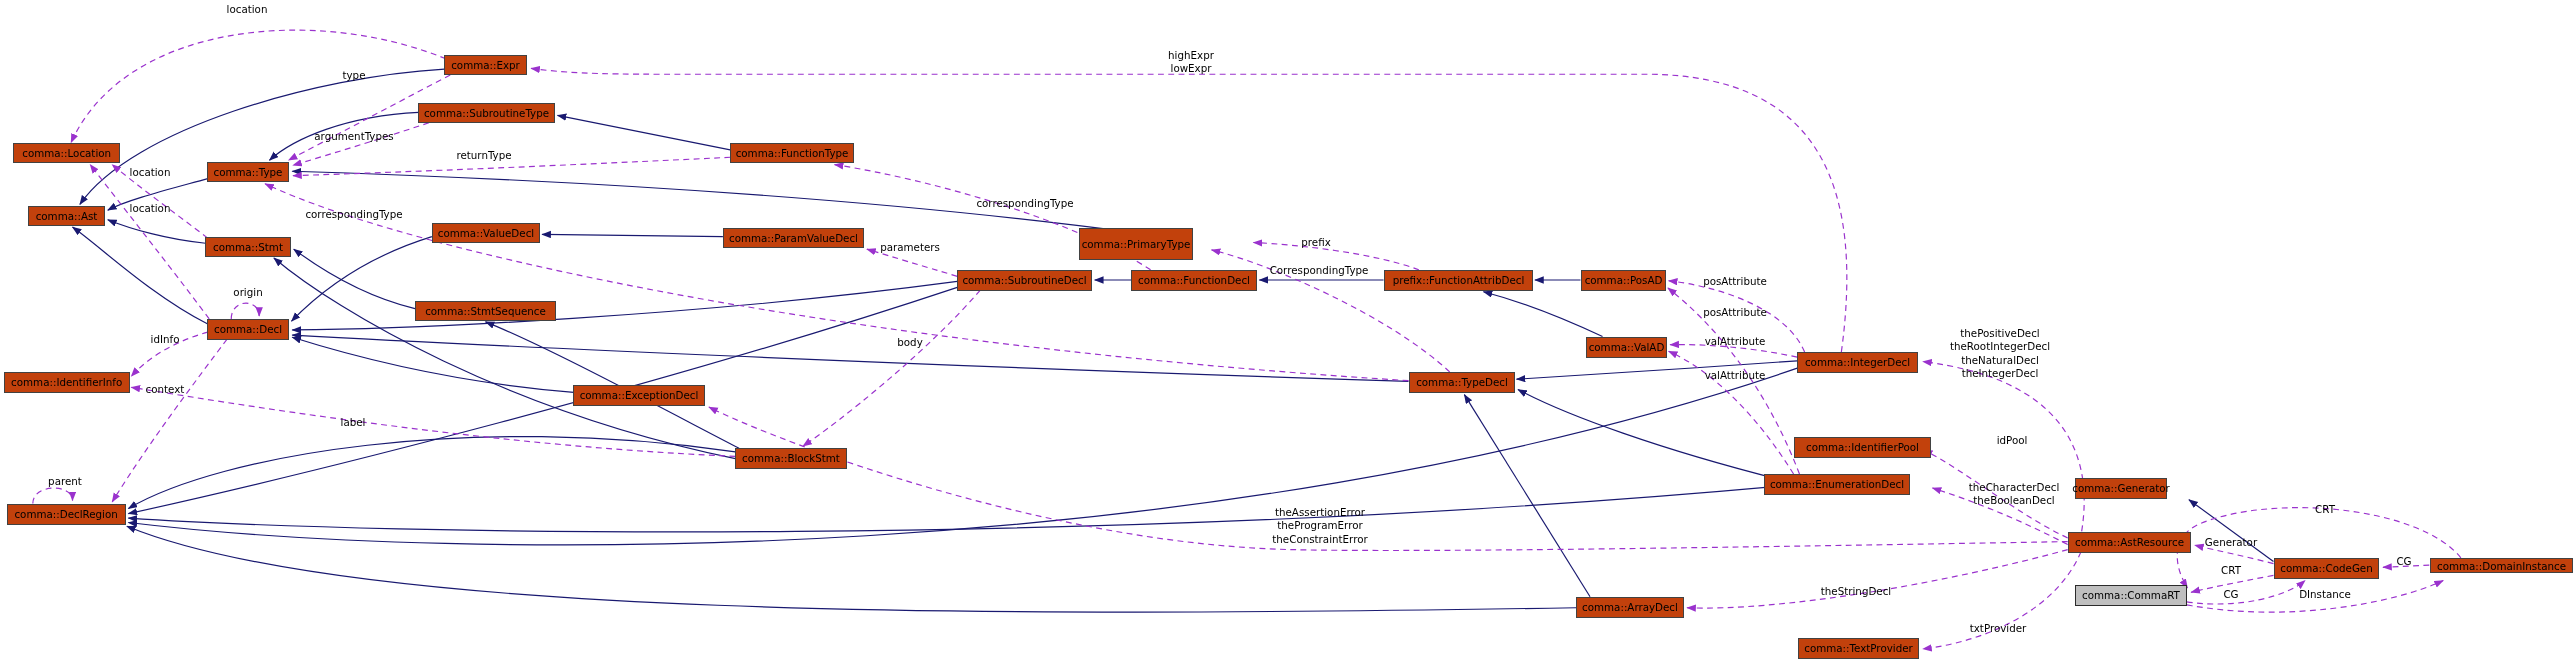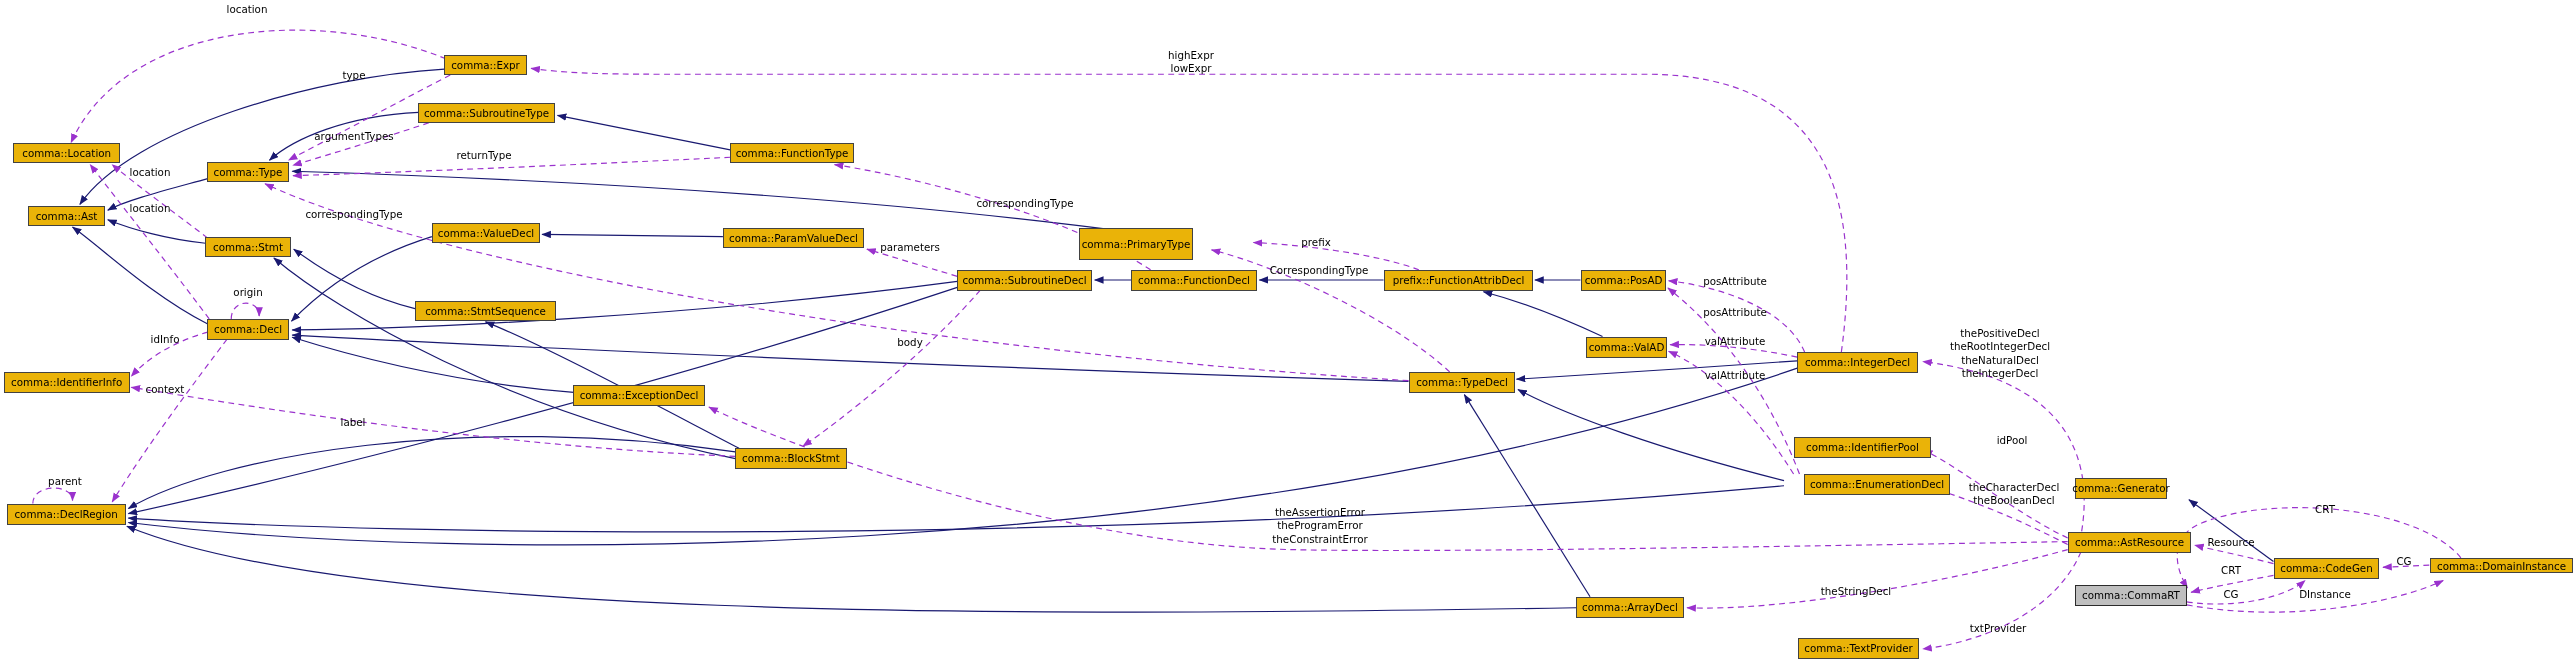--- a/index.html
+++ b/index.html
@@ -1,19 +1,19 @@
 <!DOCTYPE html>
 <html style="font-size:11.8px"><head>
 <meta charset="utf-8">
 <style>
   html,body{margin:0;padding:0;background:#ffffff;}
   #canvas{position:relative;width:2576px;height:668px;background:#ffffff;overflow:hidden;
           font-family:"DejaVu Sans",sans-serif;}
   #edges{position:absolute;left:0;top:0;width:2576px;height:668px;}
-  .node{position:absolute;box-sizing:border-box;background:#eab308;border:1.1px solid #424242;
+  .node{position:absolute;box-sizing:border-box;background:#c2410c;border:1.1px solid #424242;
         display:flex;align-items:center;justify-content:center;white-space:nowrap;
         font-size:10.3px;color:#000;z-index:2;}
   .node--current{background:#bfbfbf;border-color:#2b2b2b;}
   .elabel{position:absolute;transform:translate(-50%,-50%);white-space:pre;text-align:center;
           font-size:10.3px;line-height:1.3;color:#000;z-index:3;}
 </style>
 </head>
 <body>
 
 <div id="canvas">
@@ -114,21 +114,21 @@
   <div class="node" style="left:1384px;top:270px;width:149px;height:20.6px">prefix::FunctionAttribDecl</div>
   <div class="node" style="left:1581px;top:270px;width:85px;height:20.6px">comma::PosAD</div>
   <div class="node" style="left:1586px;top:337px;width:81px;height:20.6px">comma::ValAD</div>
   <div class="node" style="left:1409px;top:372px;width:106px;height:20.6px">comma::TypeDecl</div>
   <div class="node" style="left:1797px;top:352px;width:121px;height:20.6px">comma::IntegerDecl</div>
   <div class="node" style="left:3.7px;top:372px;width:126px;height:20.6px">comma::IdentifierInfo</div>
   <div class="node" style="left:573px;top:385px;width:132px;height:20.6px">comma::ExceptionDecl</div>
   <div class="node" style="left:735px;top:448px;width:112px;height:20.6px">comma::BlockStmt</div>
   <div class="node" style="left:6.6px;top:504px;width:119px;height:20.6px">comma::DeclRegion</div>
   <div class="node" style="left:1794px;top:437px;width:137px;height:20.6px">comma::IdentifierPool</div>
-  <div class="node" style="left:1804px;top:474px;width:146px;height:20.6px">comma::EnumerationDecl</div>
+  <div class="node" style="left:1764px;top:474px;width:146px;height:20.6px">comma::EnumerationDecl</div>
   <div class="node" style="left:2075px;top:478px;width:92px;height:20.6px">comma::Generator</div>
   <div class="node" style="left:2068px;top:532px;width:123px;height:20.6px">comma::AstResource</div>
   <div class="node" style="left:2274px;top:558px;width:105px;height:20.6px">comma::CodeGen</div>
   <div class="node" style="left:2430px;top:558px;width:143px;height:15px">comma::DomainInstance</div>
   <div class="node node--current" style="left:2075px;top:585px;width:112px;height:20.6px">comma::CommaRT</div>
   <div class="node" style="left:1576px;top:597px;width:108px;height:20.6px">comma::ArrayDecl</div>
   <div class="node" style="left:1798px;top:638px;width:121px;height:20.6px">comma::TextProvider</div>
 
   <span class="elabel" style="left:247px;top:10.3px">location</span>
   <span class="elabel" style="left:354px;top:76px">type</span>
@@ -156,21 +156,21 @@
   <span class="elabel" style="left:2000px;top:354px">thePositiveDecl
 theRootIntegerDecl
 theNaturalDecl
 theIntegerDecl</span>
   <span class="elabel" style="left:2012px;top:441px">idPool</span>
   <span class="elabel" style="left:2014px;top:494px">theCharacterDecl
 theBooleanDecl</span>
   <span class="elabel" style="left:1320px;top:526px">theAssertionError
 theProgramError
 theConstraintError</span>
-  <span class="elabel" style="left:2231px;top:543px">Resource</span>
+  <span class="elabel" style="left:2231px;top:543px">Generator</span>
   <span class="elabel" style="left:2325px;top:510px">CRT</span>
   <span class="elabel" style="left:2231px;top:571px">CRT</span>
   <span class="elabel" style="left:2231px;top:595px">CG</span>
   <span class="elabel" style="left:2325px;top:595px">DInstance</span>
   <span class="elabel" style="left:2404px;top:562px">CG</span>
   <span class="elabel" style="left:1856px;top:592px">theStringDecl</span>
   <span class="elabel" style="left:1998px;top:629px">txtProvider</span>
 
 </div>
 

